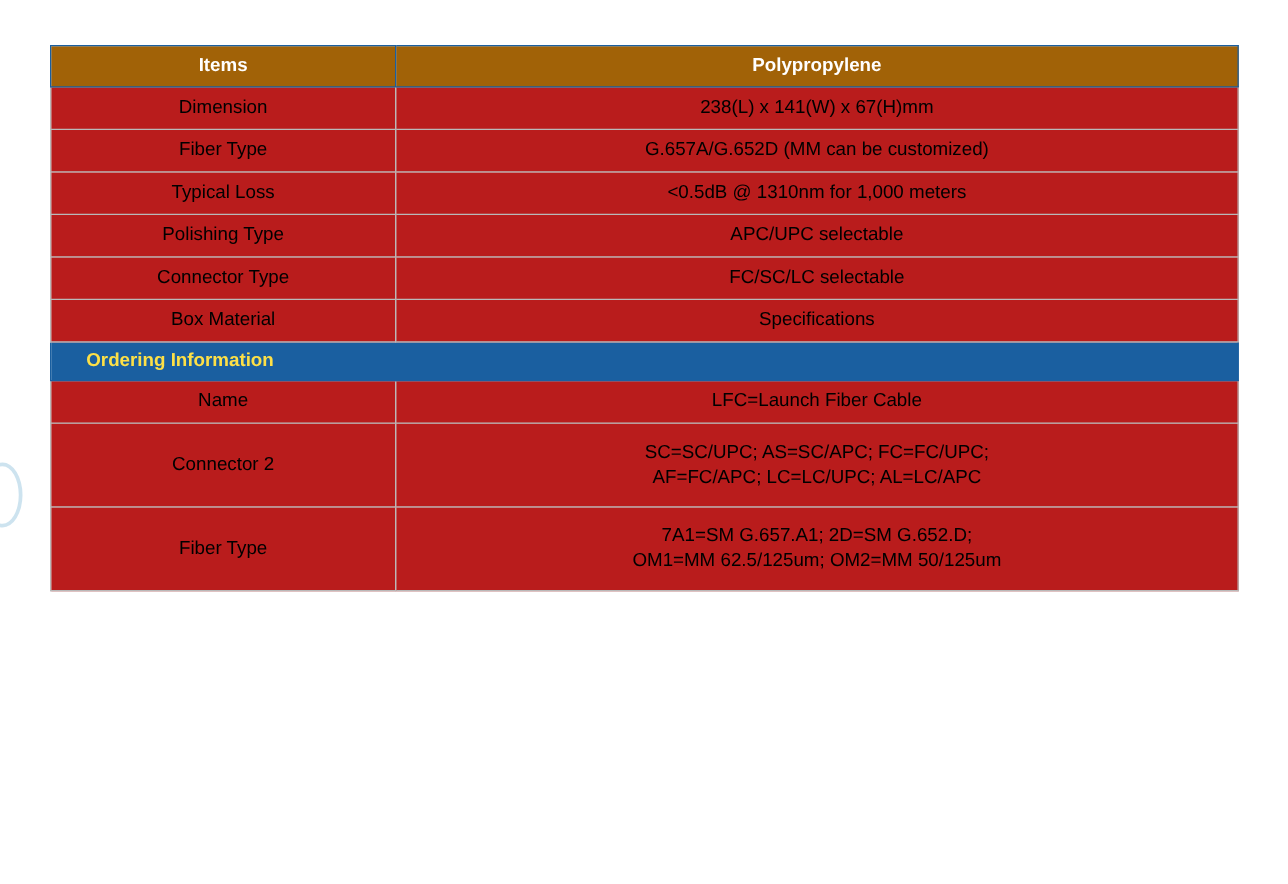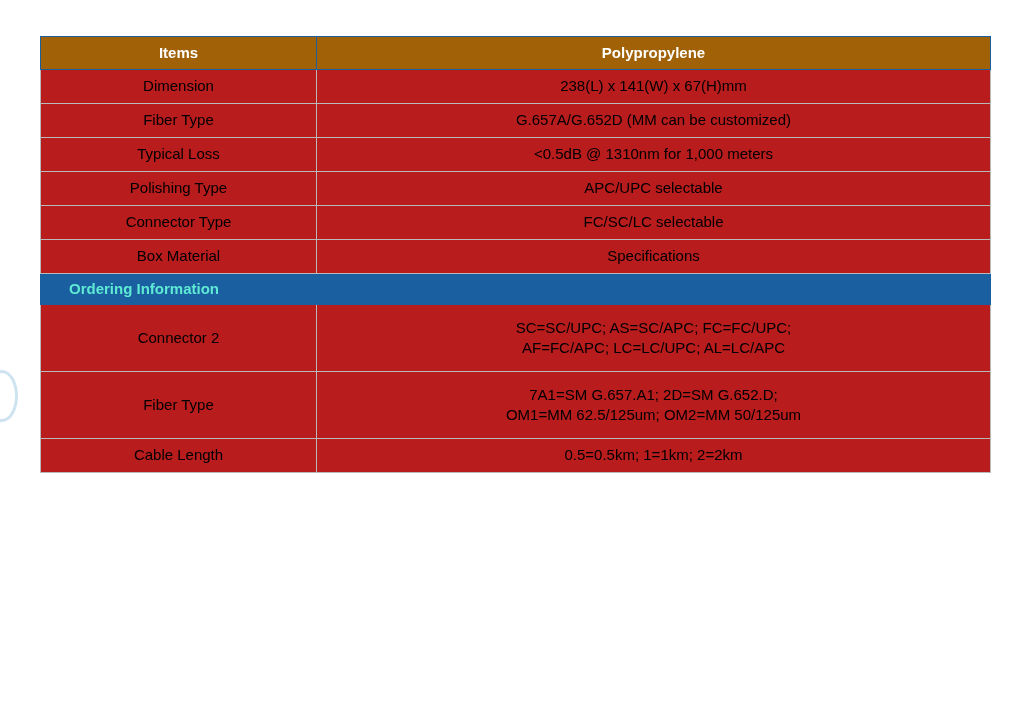--- a/index.html
+++ b/index.html
@@ -54,21 +54,21 @@
   tr.header-row td {
     background: #a16207;
     color: #ffffff;
     font-weight: bold;
     height: 32px;
     border: 1px solid #1a5fa0;
     font-size: 15px;
   }
   tr.section-row td {
     background: #1a5fa0;
-    color: #5eead4;
+    color: #fde047;
     font-weight: bold;
     height: 30px;
     border: 1px solid #1a5fa0;
     font-size: 15px;
     margin-left: 24px;
   }
   tr.data-row td {
     height: 33px;
     background: #b91c1c;
   }
@@ -152,42 +152,42 @@
             <span class="cell-text">Specifications</span>
           </td>
       </tr>
 
       <tr class="section-row">
         <td colspan="2" style="text-align:left;">
           <span class="cell-text" style="padding-left:28px;">Ordering Information</span>
         </td>
       </tr>
 
+      <tr class="data-row">
+        <td>
+            <span class="cell-text">Name</span>
+          </td>
+        <td>
+            <span class="cell-text">LFC=Launch Fiber Cable</span>
+          </td>
+      </tr>
       <tr class="data-row tall">
         <td>
             <span class="cell-text">Connector 2</span>
           </td>
         <td>
             <span class="cell-text">SC=SC/UPC; AS=SC/APC; FC=FC/UPC;
 AF=FC/APC; LC=LC/UPC; AL=LC/APC</span>
           </td>
       </tr>
       <tr class="data-row tall">
         <td>
             <span class="cell-text">Fiber Type</span>
           </td>
         <td>
             <span class="cell-text">7A1=SM G.657.A1; 2D=SM G.652.D;
 OM1=MM 62.5/125um; OM2=MM 50/125um</span>
           </td>
       </tr>
-      <tr class="data-row">
-        <td>
-            <span class="cell-text">Cable Length</span>
-          </td>
-        <td>
-            <span class="cell-text">0.5=0.5km; 1=1km; 2=2km</span>
-          </td>
-      </tr>
 
     </tbody>
   </table>
 </div>
 
 </body></html>

